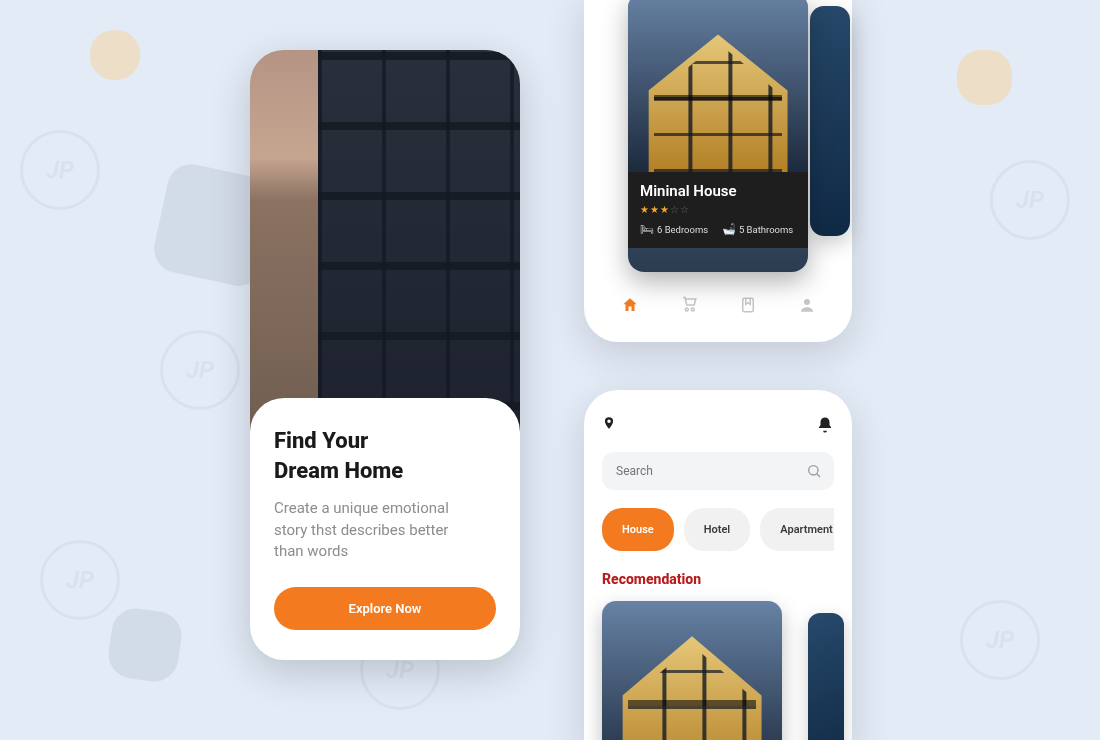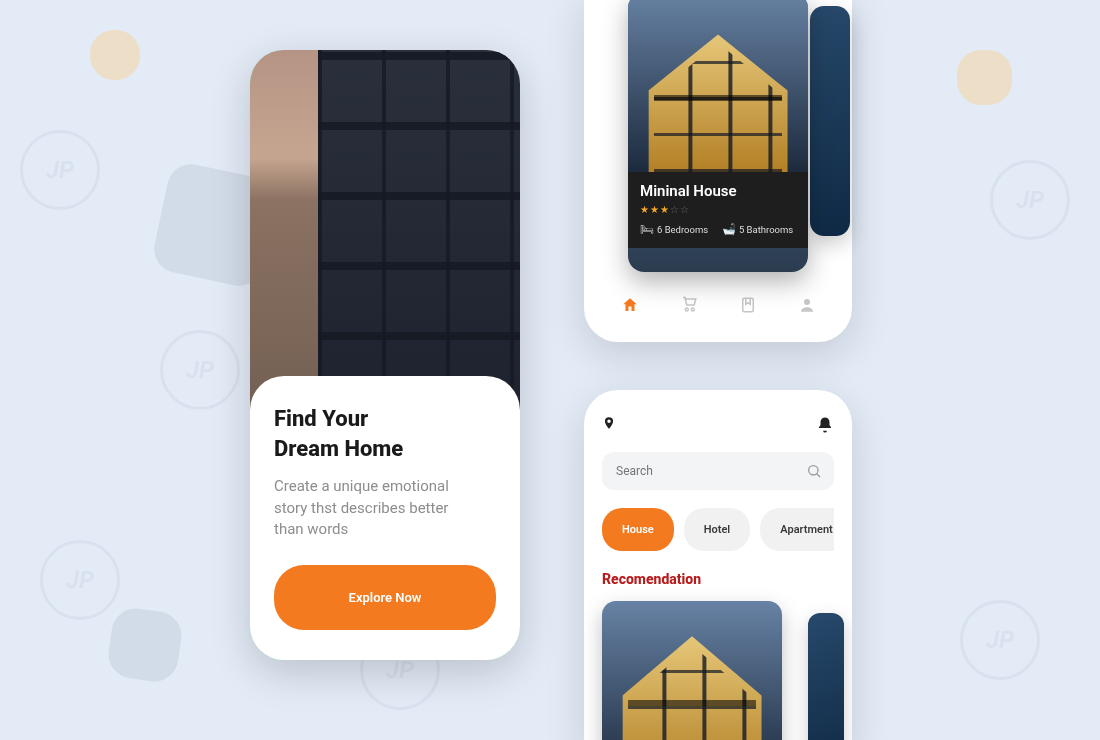--- a/index.html
+++ b/index.html
@@ -43,21 +43,21 @@
     linear-gradient(180deg,#2a2f3c,#1b202c); }
 .onboard-sheet {
   position: absolute;
   left: 0; right: 0; bottom: 0;
   background: #fff;
   border-radius: 34px 34px 0 0;
   padding: 28px 24px 30px;
 }
 .onboard-title { font-size: 22px; font-weight: 800; color: #1a1a1a; line-height: 1.35; }
 .onboard-sub { font-size: 15px; color: #8d8d8d; margin-top: 12px; line-height: 1.45; max-width: 200px; }
-.explore-btn { margin-top: 24px; background: #f47a1f; color: #fff; border: none; border-radius: 30px; width: 100%; padding: 25px 0; font-size: 13px; font-weight: 600; cursor: pointer; }
+.explore-btn { margin-top: 24px; background: #f47a1f; color: #fff; border: none; border-radius: 30px; width: 100%; padding: 14px 0; font-size: 13px; font-weight: 600; cursor: pointer; }
 
 
 .phone-tr {
   position: absolute;
   left: 584px;
   top: -8px;
   width: 268px;
   height: 350px;
   background: #fff;
   border-radius: 0 0 34px 34px;

